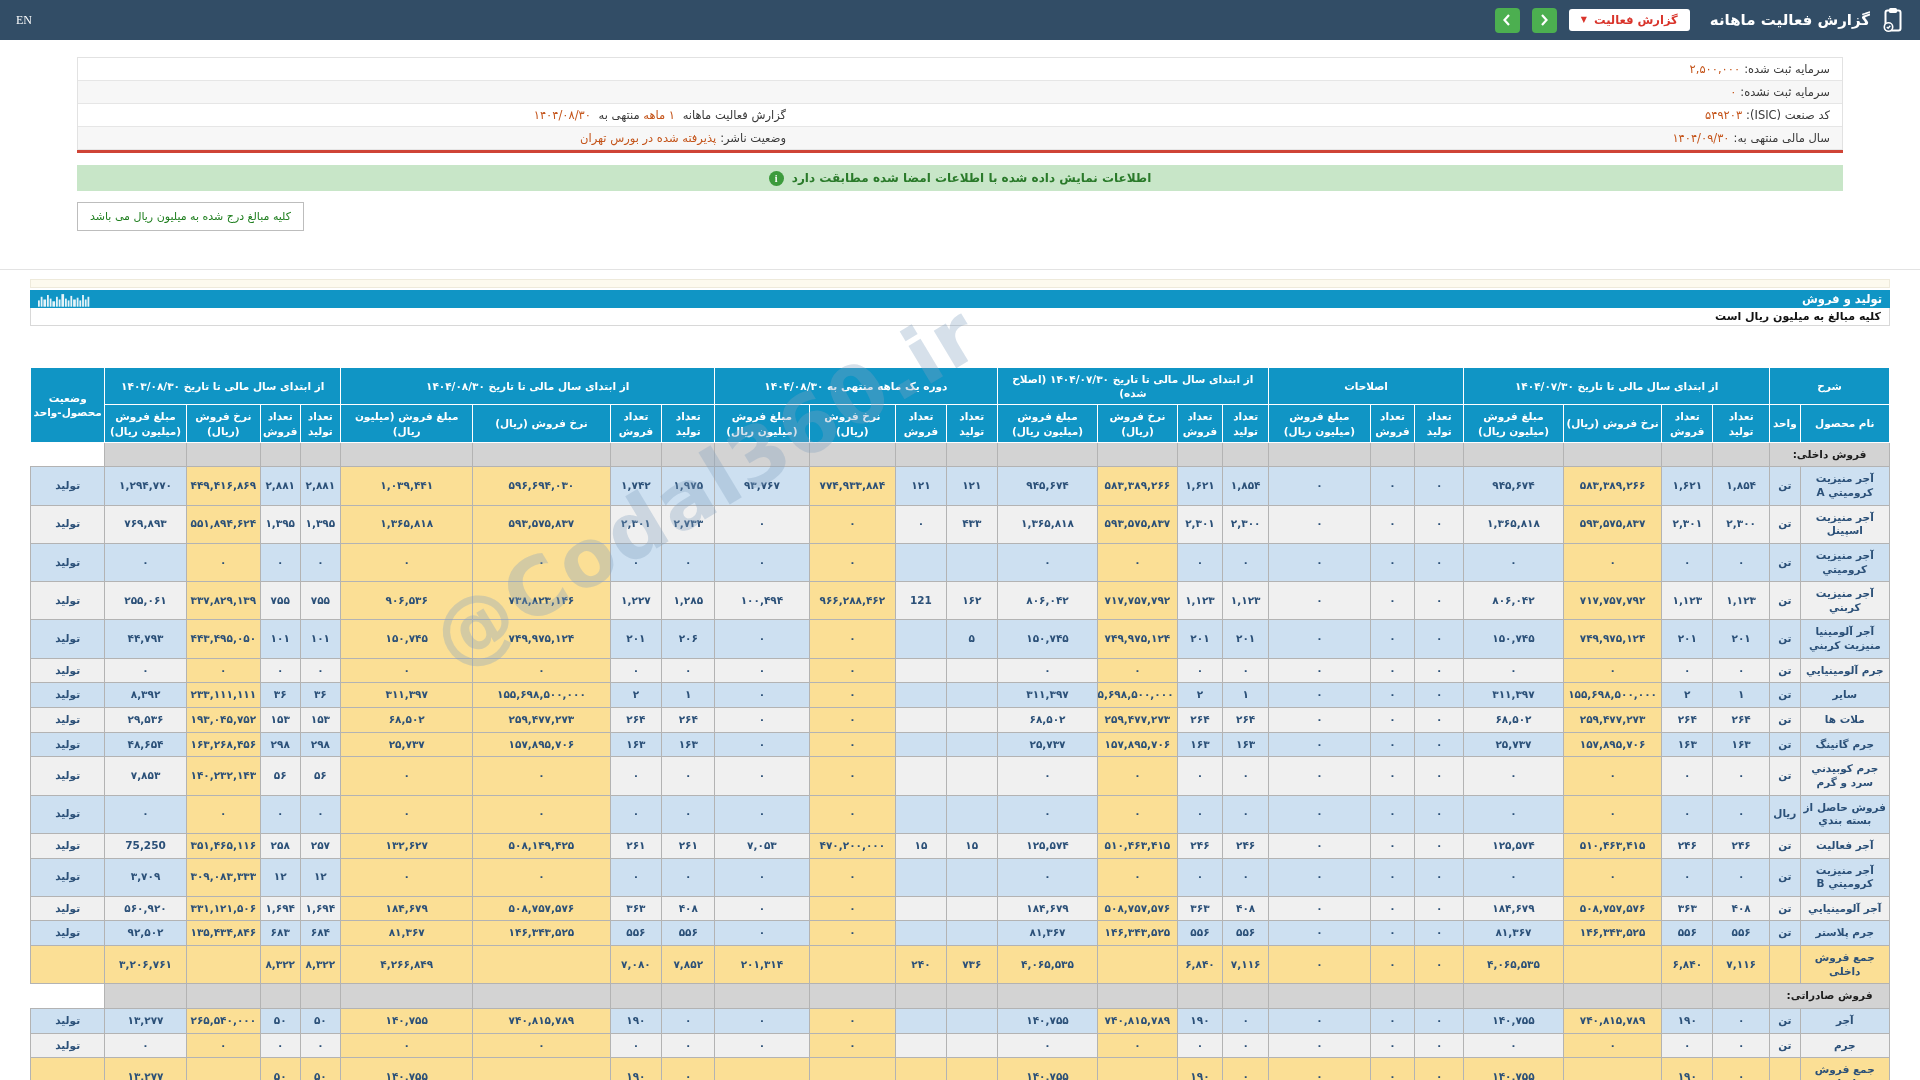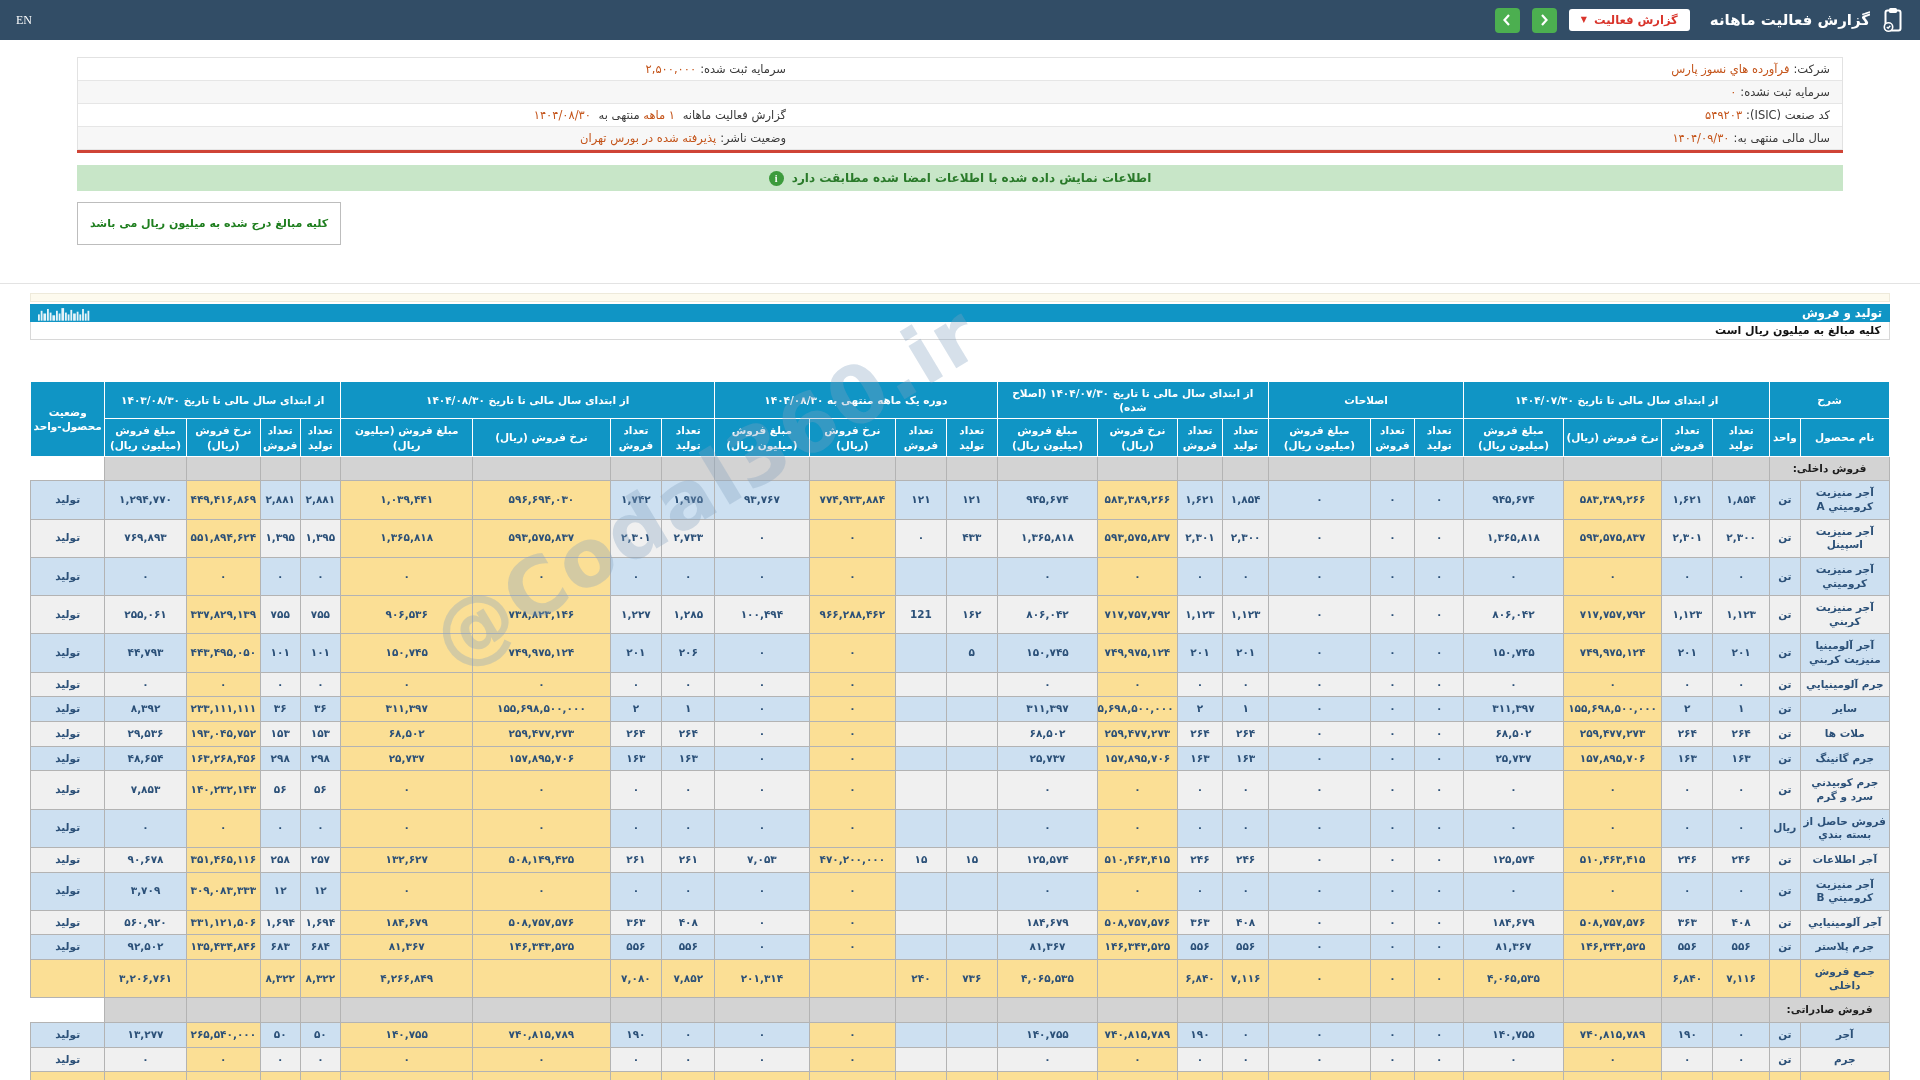--- a/index.html
+++ b/index.html
@@ -28,22 +28,22 @@
   .ivalue{color:#c4541a;font-weight:normal;padding-right:4px}
   .redline{height:3px;background:#cf4436;margin:0 77px}
   
   .notice{margin:12px 77px 0 77px;background:#c8e6c8;height:26px;display:flex;
     align-items:center;justify-content:center;gap:8px}
   .notice .txt{color:#2a7a2a;font-size:12px;font-weight:bold}
   .info-dot{width:15px;height:15px;border-radius:50%;background:#3c9b3c;color:#fff;
     font-size:10px;font-weight:bold;display:inline-flex;align-items:center;justify-content:center;
     font-family:"Liberation Serif","DejaVu Serif",serif}
   .million-wrap{margin:11px 77px 0 77px;display:flex;justify-content:flex-end}
-  .million-box{border:1px solid #bdbdbd;background:#fff;padding:14px 12px;color:#1e7e1e;
-    font-size:11px;font-weight:bold}
+  .million-box{border:1px solid #bdbdbd;background:#fff;padding:7px 12px;color:#1e7e1e;
+    font-size:11px;font-weight:normal}
   .divider{border-top:1px solid #e3e3e3;margin-top:38px}
   
   .report{margin:9px 30px 0 30px;position:relative}
   .strip{height:9px;background:#fdfaee;border:1px solid #eeeadb}
   .bluebar{margin-top:2px;height:18px;background:#1095c5;color:#fff;display:flex;
     align-items:center;justify-content:space-between;padding:0 8px}
   .bluebar .t{font-size:11.5px;font-weight:bold}
   .subtitle{height:18px;border:1px solid #d8d8d8;border-top:none;display:flex;align-items:center;
     padding:0 8px;font-size:11px;font-weight:bold;color:#111}
   .tbl-space{height:41px}
@@ -93,21 +93,20 @@
       <svg width="10" height="12" viewBox="0 0 10 12">
           <polyline points="7,1 2.5,6 7,11" fill="none" stroke="#fff" stroke-width="2.2"></polyline>
         </svg>
     </button>
   </div>
   <a class="en" href="#">EN</a>
 </div>
 
 <div class="info">
   <div class="info-row">
-    <div class="cell-r"><span class="ilabel">شرکت:</span><span class="ivalue">فرآورده هاي نسوز پارس</span></div>
     <div class="cell-l"><span class="ilabel">سرمایه ثبت شده:</span><span class="ivalue">۲,۵۰۰,۰۰۰</span></div>
   </div>
   <div class="info-row">
     <div class="cell-l"><span class="ilabel">سرمایه ثبت نشده:</span><span class="ivalue">۰</span></div>
   </div>
   <div class="info-row">
     <div class="cell-r"><span class="ilabel">کد صنعت (ISIC):</span><span class="ivalue">۵۴۹۲۰۳</span></div>
     <div class="cell-l">
       <span class="ilabel">گزارش فعالیت ماهانه</span>
       <span class="ivalue">۱ ماهه</span>
@@ -556,21 +555,21 @@
           <td class="">۰</td>
           <td class="yl">۰</td>
           <td class="yl">۰</td>
           <td class="">۰</td>
           <td class="">۰</td>
           <td class="yl">۰</td>
           <td class="">۰</td>
           <td>تولید</td>
         </tr>
         <tr class="w">
-          <td class="name">آجر اطلاعات</td>
+          <td class="name">آجر فعالیت</td>
           <td>تن</td>
           <td class="">۲۴۶</td>
           <td class="">۲۴۶</td>
           <td class="yl">۵۱۰,۴۶۳,۴۱۵</td>
           <td class="">۱۲۵,۵۷۴</td>
           <td class="">۰</td>
           <td class="">۰</td>
           <td class="">۰</td>
           <td class="">۲۴۶</td>
           <td class="">۲۴۶</td>
@@ -580,21 +579,21 @@
           <td class="">۱۵</td>
           <td class="yl">۴۷۰,۲۰۰,۰۰۰</td>
           <td class="">۷,۰۵۳</td>
           <td class="">۲۶۱</td>
           <td class="">۲۶۱</td>
           <td class="yl">۵۰۸,۱۴۹,۴۲۵</td>
           <td class="yl">۱۳۲,۶۲۷</td>
           <td class="">۲۵۷</td>
           <td class="">۲۵۸</td>
           <td class="yl">۳۵۱,۴۶۵,۱۱۶</td>
-          <td class="">۹۰,۶۷۸</td>
+          <td class="">75,250</td>
           <td>تولید</td>
         </tr>
         <tr class="b">
           <td class="name">آجر منیزیت کرومیتي B</td>
           <td>تن</td>
           <td class="">۰</td>
           <td class="">۰</td>
           <td class="yl">۰</td>
           <td class="">۰</td>
           <td class="">۰</td>

